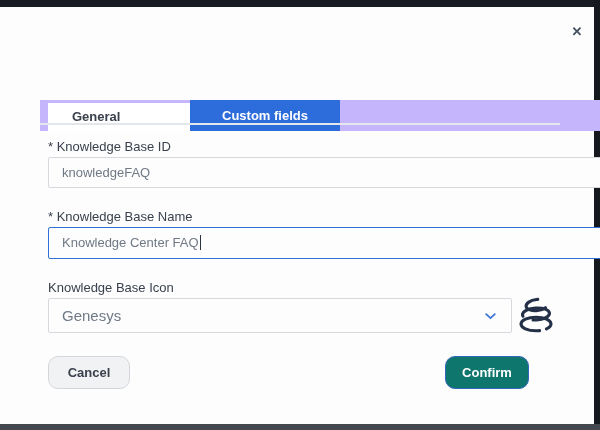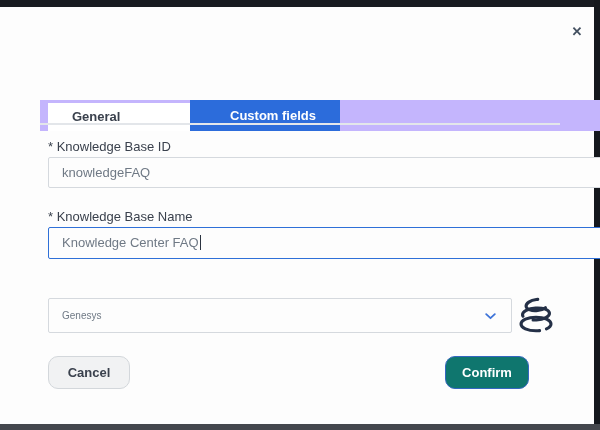--- a/index.html
+++ b/index.html
@@ -26,42 +26,42 @@
     position: absolute; left: 48px; top: 31px;
     font-size: 24px; font-weight: 400; color: #6e7681; letter-spacing: 0.2px;
   }
 
   .tabstrip { position: absolute; left: 40px; top: 93px; width: 600px; height: 31px; background: #c4b5fd; }
   .tabstrip-underline { position: absolute; left: 40px; top: 116px; width: 520px; height: 2px; background: #e3e6ea; }
   .tab { position: absolute; top: 0; height: 31px; cursor: pointer;
          font-size: 13px; font-weight: bold; line-height: 31px; }
   .tab-general { left: 8px; top: 3px; width: 142px; height: 28px; background: #ffffff;
                  color: #3a414d; line-height: 27px; padding-left: 24px; }
-  .tab-custom { left: 150px; width: 150px; background: #2c6cdb; color: #ffffff; padding-left: 40px; }
+  .tab-custom { left: 150px; width: 150px; background: #2c6cdb; color: #ffffff; padding-left: 32px; }
 
   .lbl { position: absolute; left: 48px; font-size: 13px; font-weight: normal; color: #3a414d; }
   .lbl1 { top: 132px; }
   .lbl2 { top: 202px; }
   .lbl3 { top: 273px; }
 
   .txt {
     position: absolute; left: 48px; width: 587px; height: 31px;
     border: 1px solid #d5d9de; border-radius: 2px; background: #fdfdfd;
     font-family: "Liberation Sans", sans-serif;
     font-size: 13px; color: #6f7985; padding-left: 13px;
   }
   .txt1 { top: 150px; }
   .txt2 { top: 220px; height: 32px; border: 1.5px solid #2f70d8; line-height: 29px; }
   .caret { display: inline-block; width: 1.5px; height: 15px; background: #2b3340;
            vertical-align: -3px; margin-left: 1px; }
 
   .select {
     position: absolute; left: 48px; top: 291px; width: 464px; height: 35px;
     border: 1px solid #d5d9de; border-radius: 2px; background: #fdfdfd;
-    font-size: 10px; color: #6f7985; line-height: 33px; padding-left: 13px; cursor: pointer;
+    font-size: 15px; color: #6f7985; line-height: 33px; padding-left: 13px; cursor: pointer;
   }
   .select .chev { position: absolute; right: 15px; top: 14px; }
 
   .logo { position: absolute; left: 518px; top: 289px; width: 36px; height: 42px; }
 
   .btn {
     position: absolute; top: 349px; height: 33px; border-radius: 10px; cursor: pointer;
     font-family: "Liberation Sans", sans-serif; font-size: 13px; font-weight: bold;
   }
   .btn-cancel { left: 48px; width: 82px; background: #f1f2f3; border: 1px solid #d3d7db; color: #3a414d; }
@@ -92,20 +92,21 @@
     <div class="tabstrip-underline"></div>
 
     <label class="lbl lbl1">* Knowledge Base ID</label>
     <input class="txt txt1" type="text" value="knowledgeFAQ" style="">
 
     <label class="lbl lbl2">* Knowledge Base Name</label>
     <div class="txt txt2">
       <span>Knowledge Center FAQ</span><span class="caret"></span>
     </div>
 
+    <label class="lbl lbl3">Knowledge Base Icon</label>
     <div class="select">
       <span>Genesys</span>
       <svg class="chev" width="11" height="7" viewBox="0 0 11 7">
         <polyline points="1.2,1.2 5.5,5.2 9.8,1.2" fill="none" stroke="#3e74d9" stroke-width="1.8" stroke-linecap="round" stroke-linejoin="round"></polyline>
       </svg>
     </div>
 
     <div class="logo">
       <svg width="36" height="42" viewBox="0 0 36 42">
         <g fill="none" stroke="#243047" stroke-width="3.1" stroke-linecap="round">

